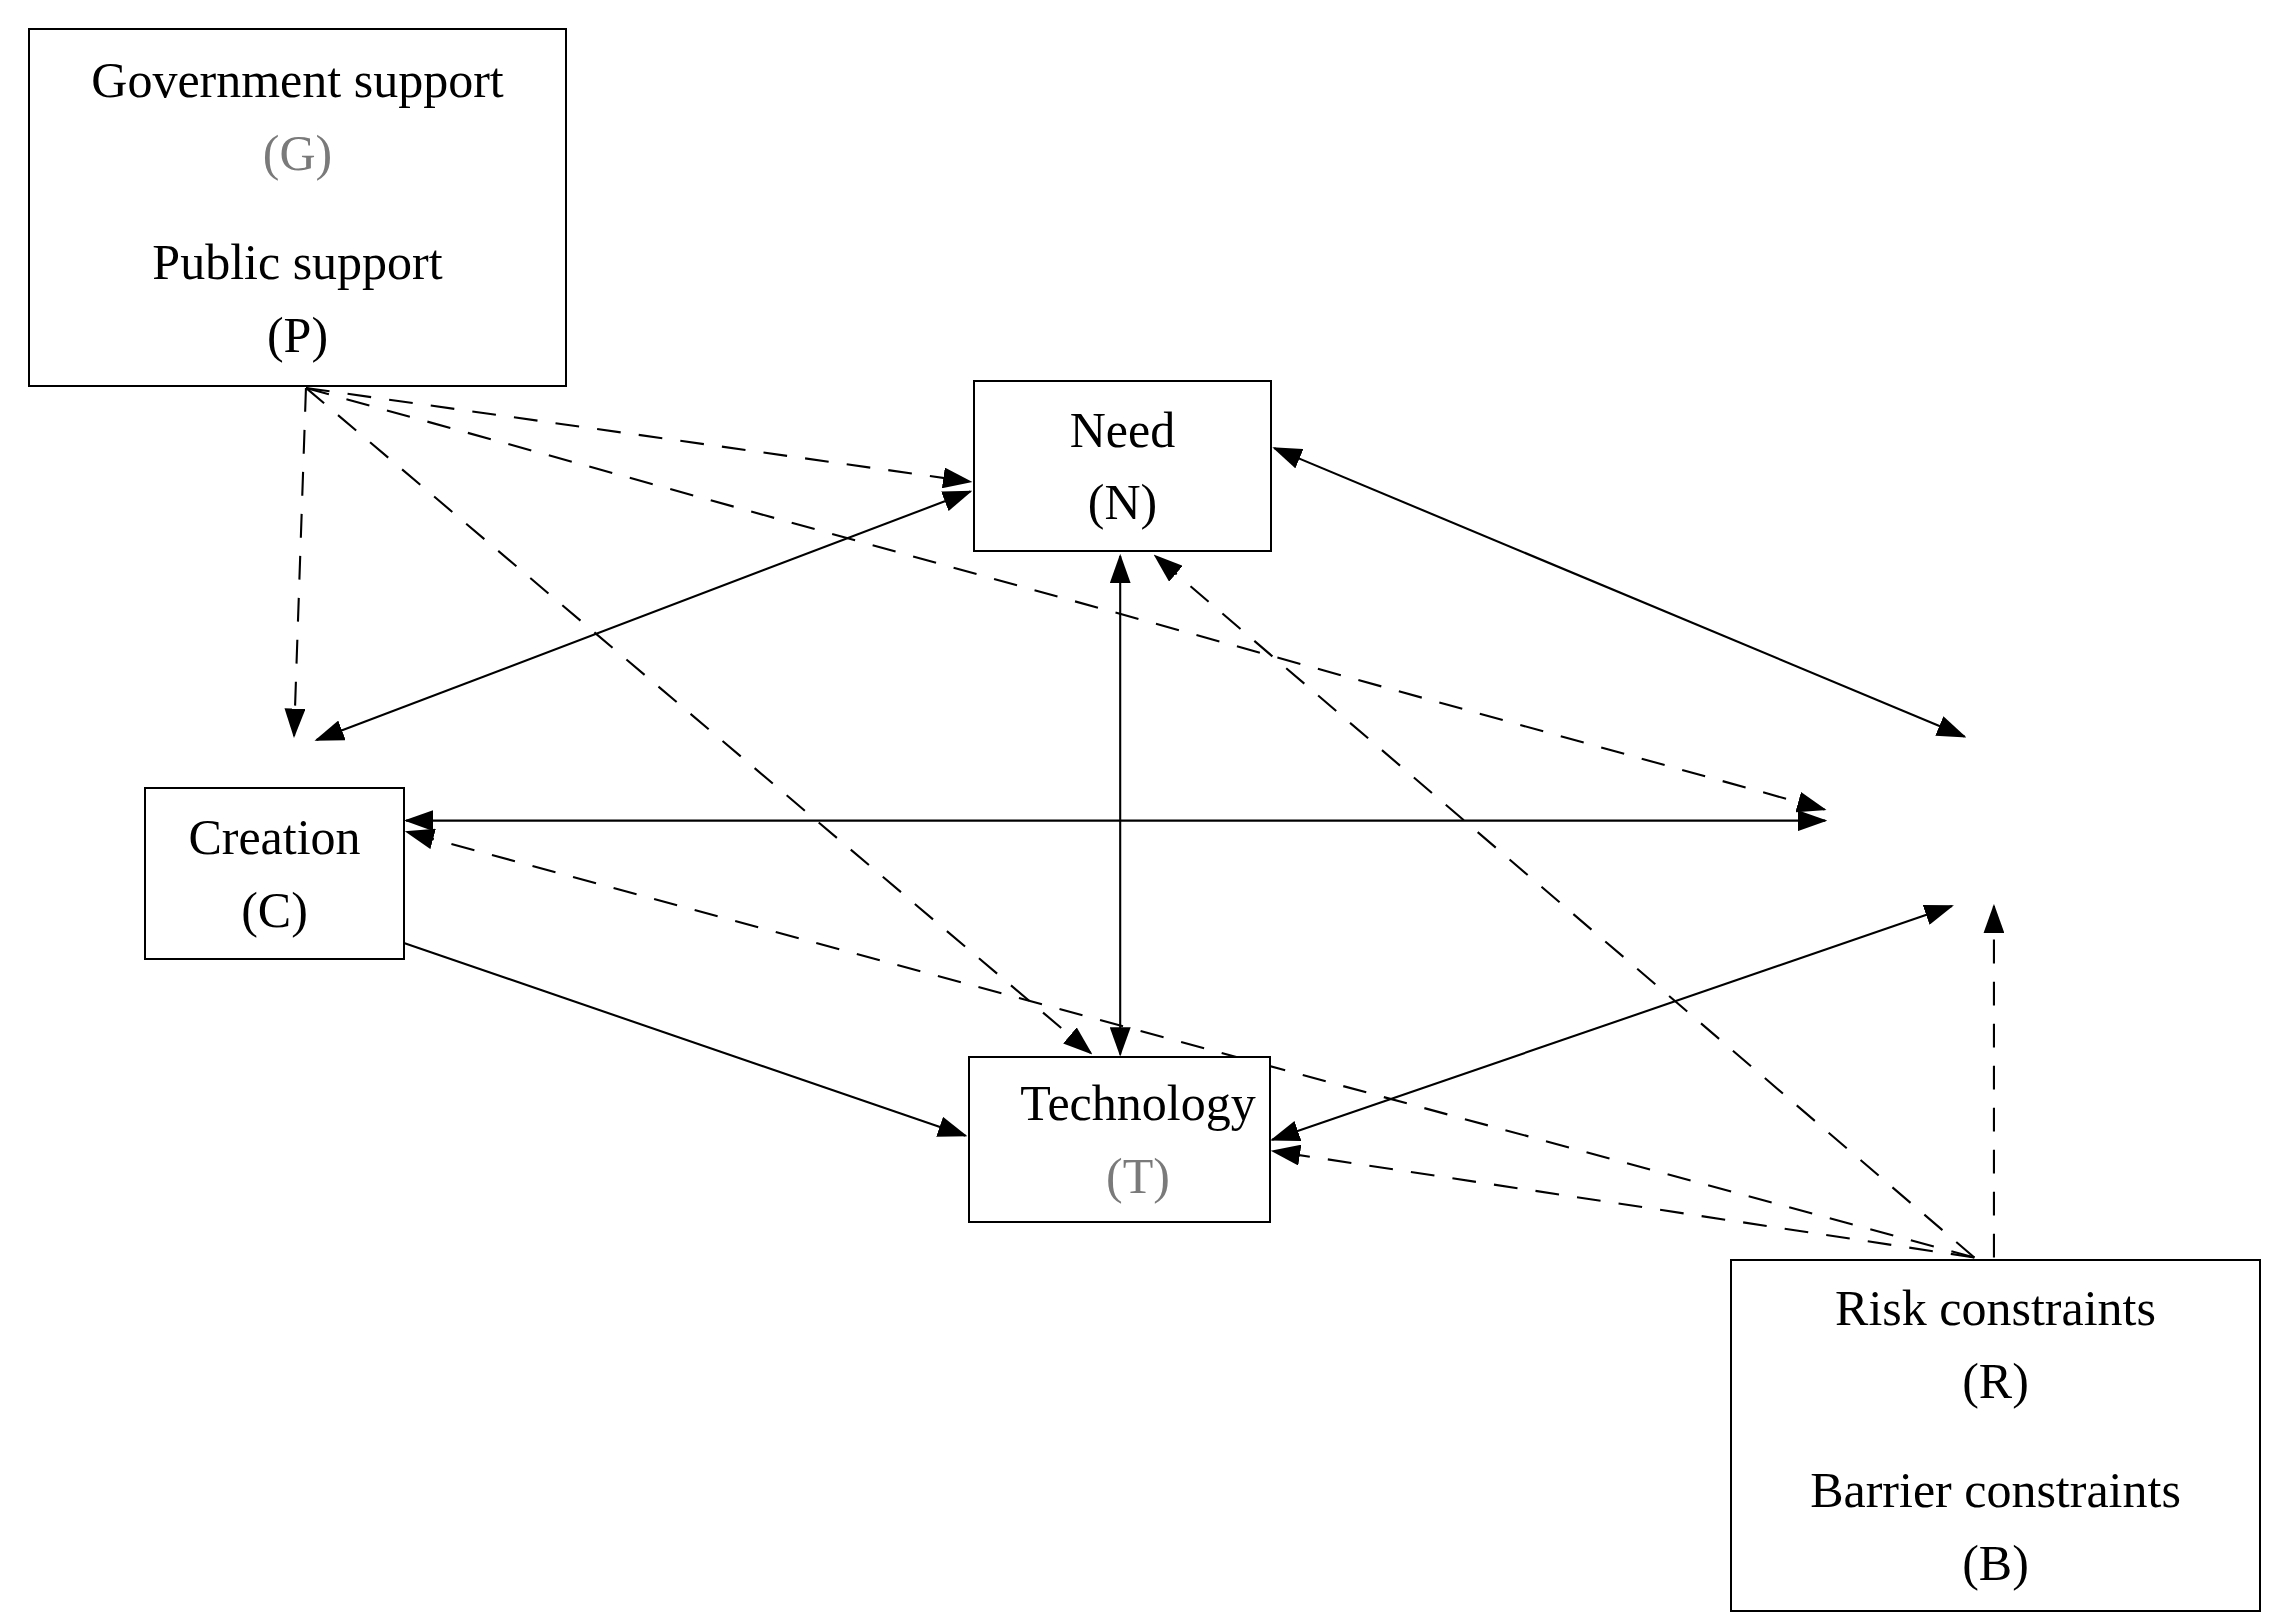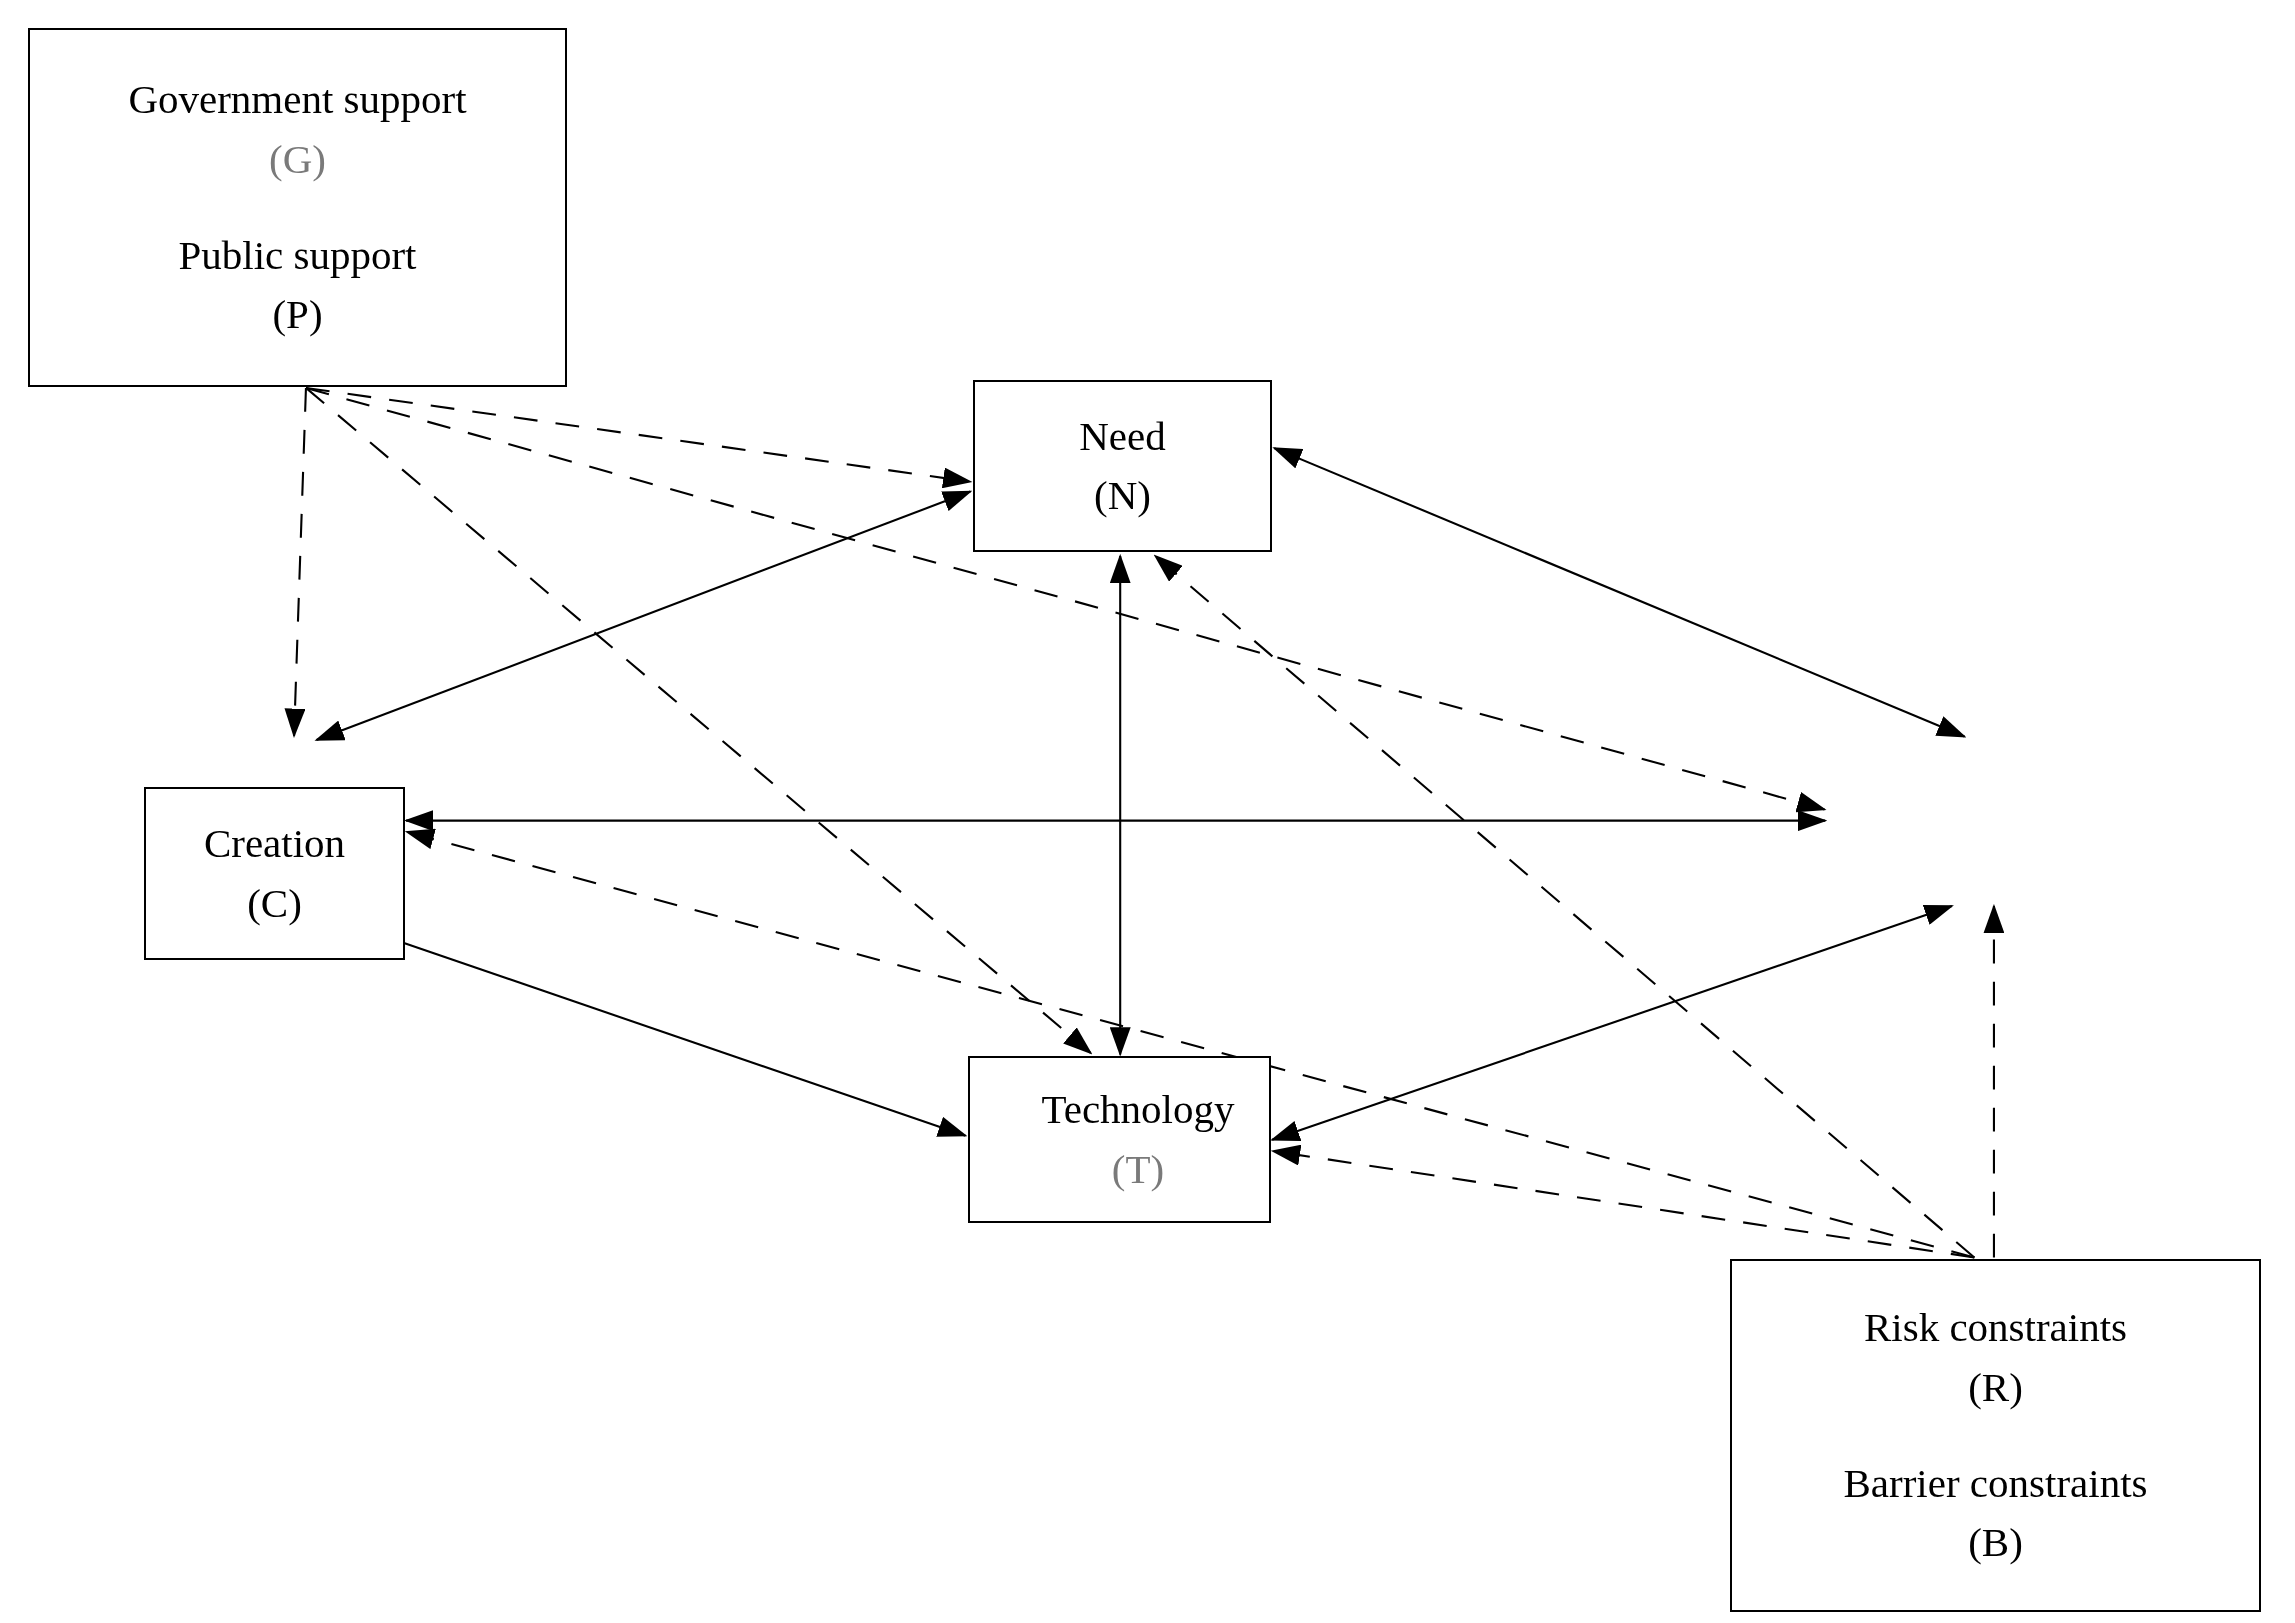--- a/index.html
+++ b/index.html
@@ -25,21 +25,21 @@
     position: absolute;
     z-index: 2;
     background: #ffffff;
     border: 2.8px solid #000000;
     box-sizing: border-box;
     display: flex;
     flex-direction: column;
     align-items: center;
     justify-content: center;
     text-align: center;
-    font-size: 41px;
+    font-size: 50px;
     line-height: 1.45;
   }
   .node .code { line-height: 1.45; }
   .muted { color: #7a7a7a; }
   .gap-before { margin-top: 37px; }
 </style>
 </head>
 <body>
 
 <div id="canvas">

